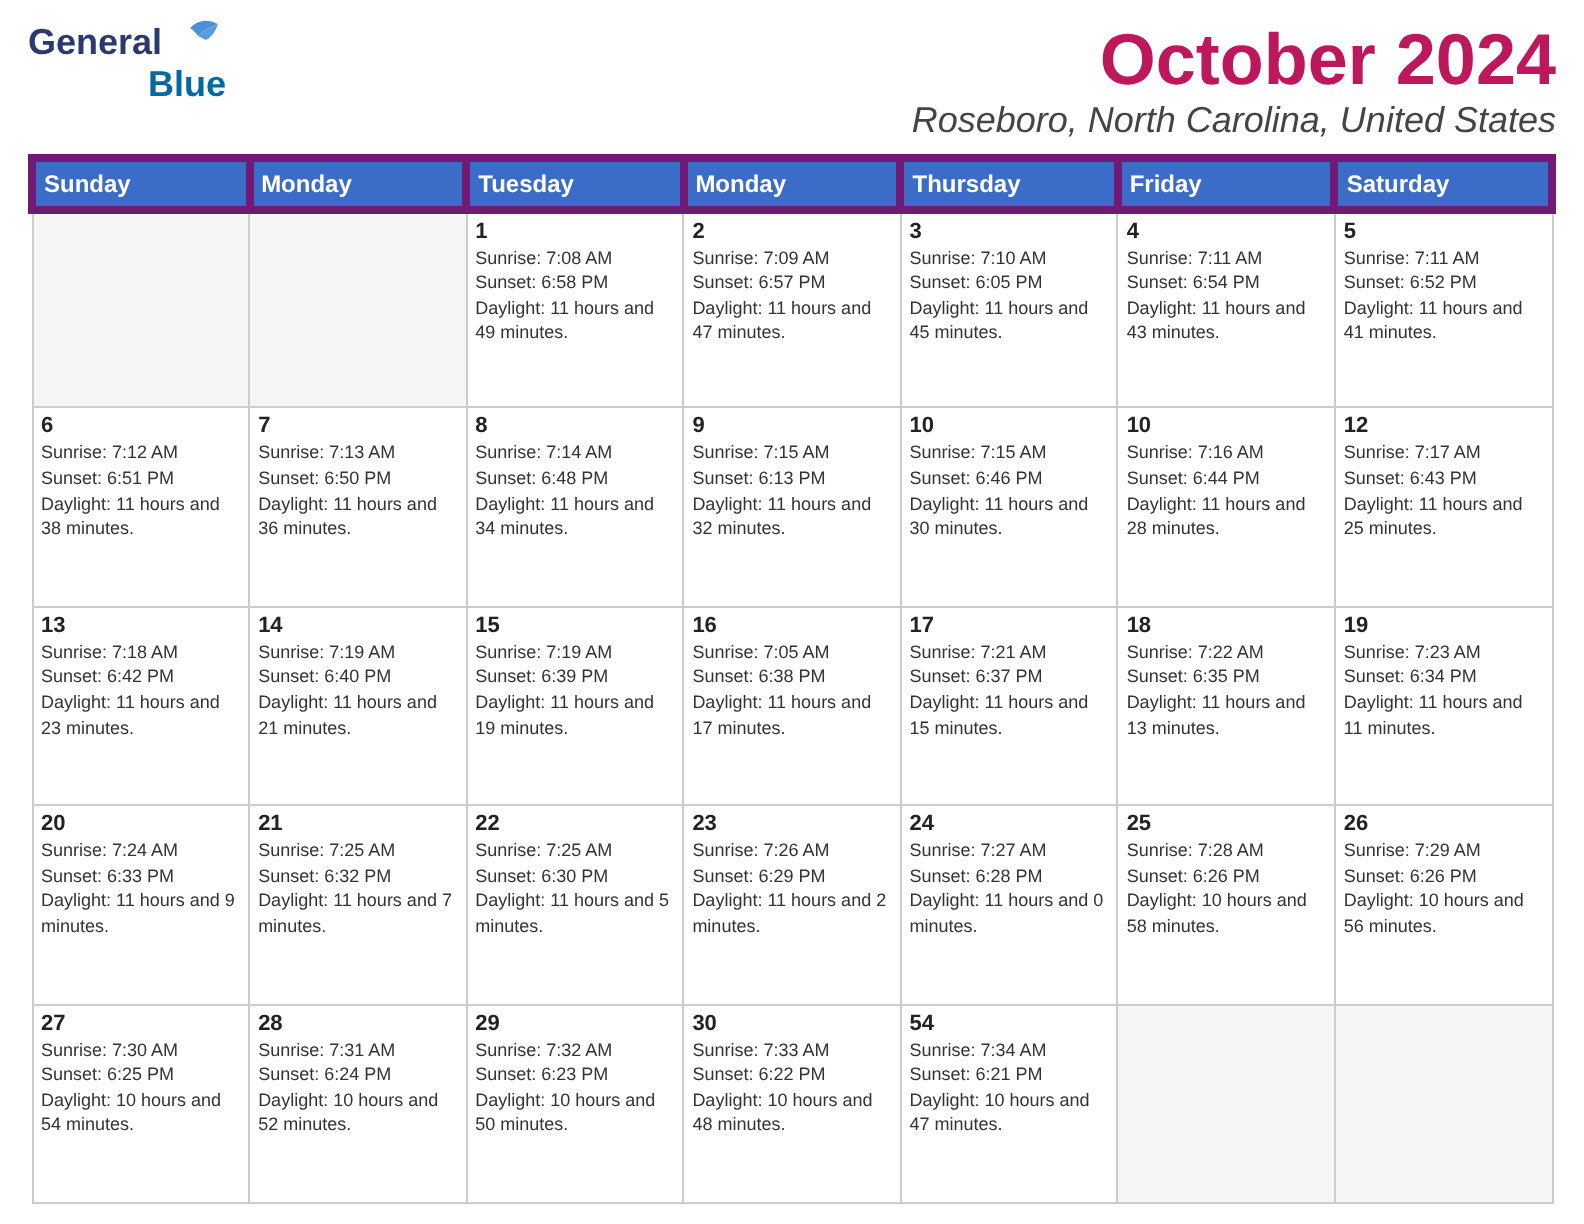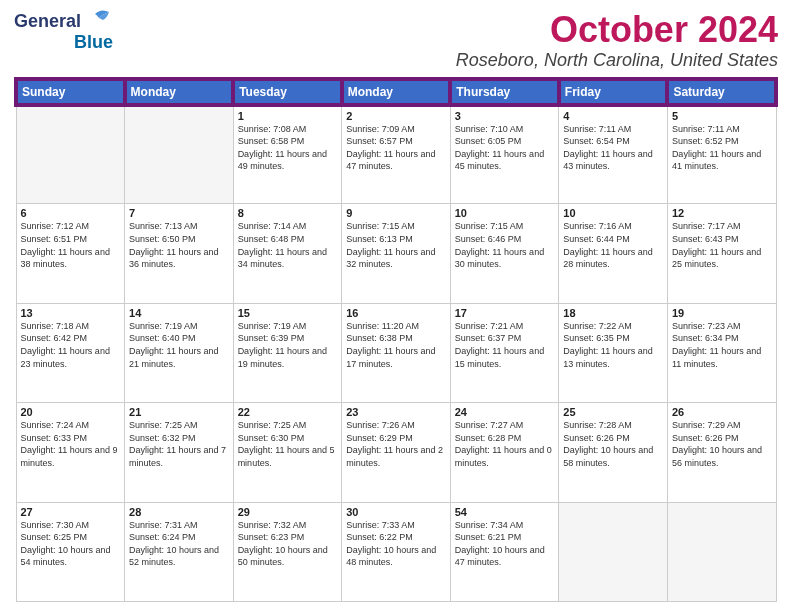--- a/index.html
+++ b/index.html
@@ -246,21 +246,21 @@
         <span class="day-number">15</span>
         <div class="day-info">
           <div>Sunrise: 7:19 AM</div>
           <div>Sunset: 6:39 PM</div>
           <div>Daylight: 11 hours and 19 minutes.</div>
         </div>
       </td>
           <td>
         <span class="day-number">16</span>
         <div class="day-info">
-          <div>Sunrise: 11:20 AM</div>
+          <div>Sunrise: 7:05 AM</div>
           <div>Sunset: 6:38 PM</div>
           <div>Daylight: 11 hours and 17 minutes.</div>
         </div>
       </td>
           <td>
         <span class="day-number">17</span>
         <div class="day-info">
           <div>Sunrise: 7:21 AM</div>
           <div>Sunset: 6:37 PM</div>
           <div>Daylight: 11 hours and 15 minutes.</div>

